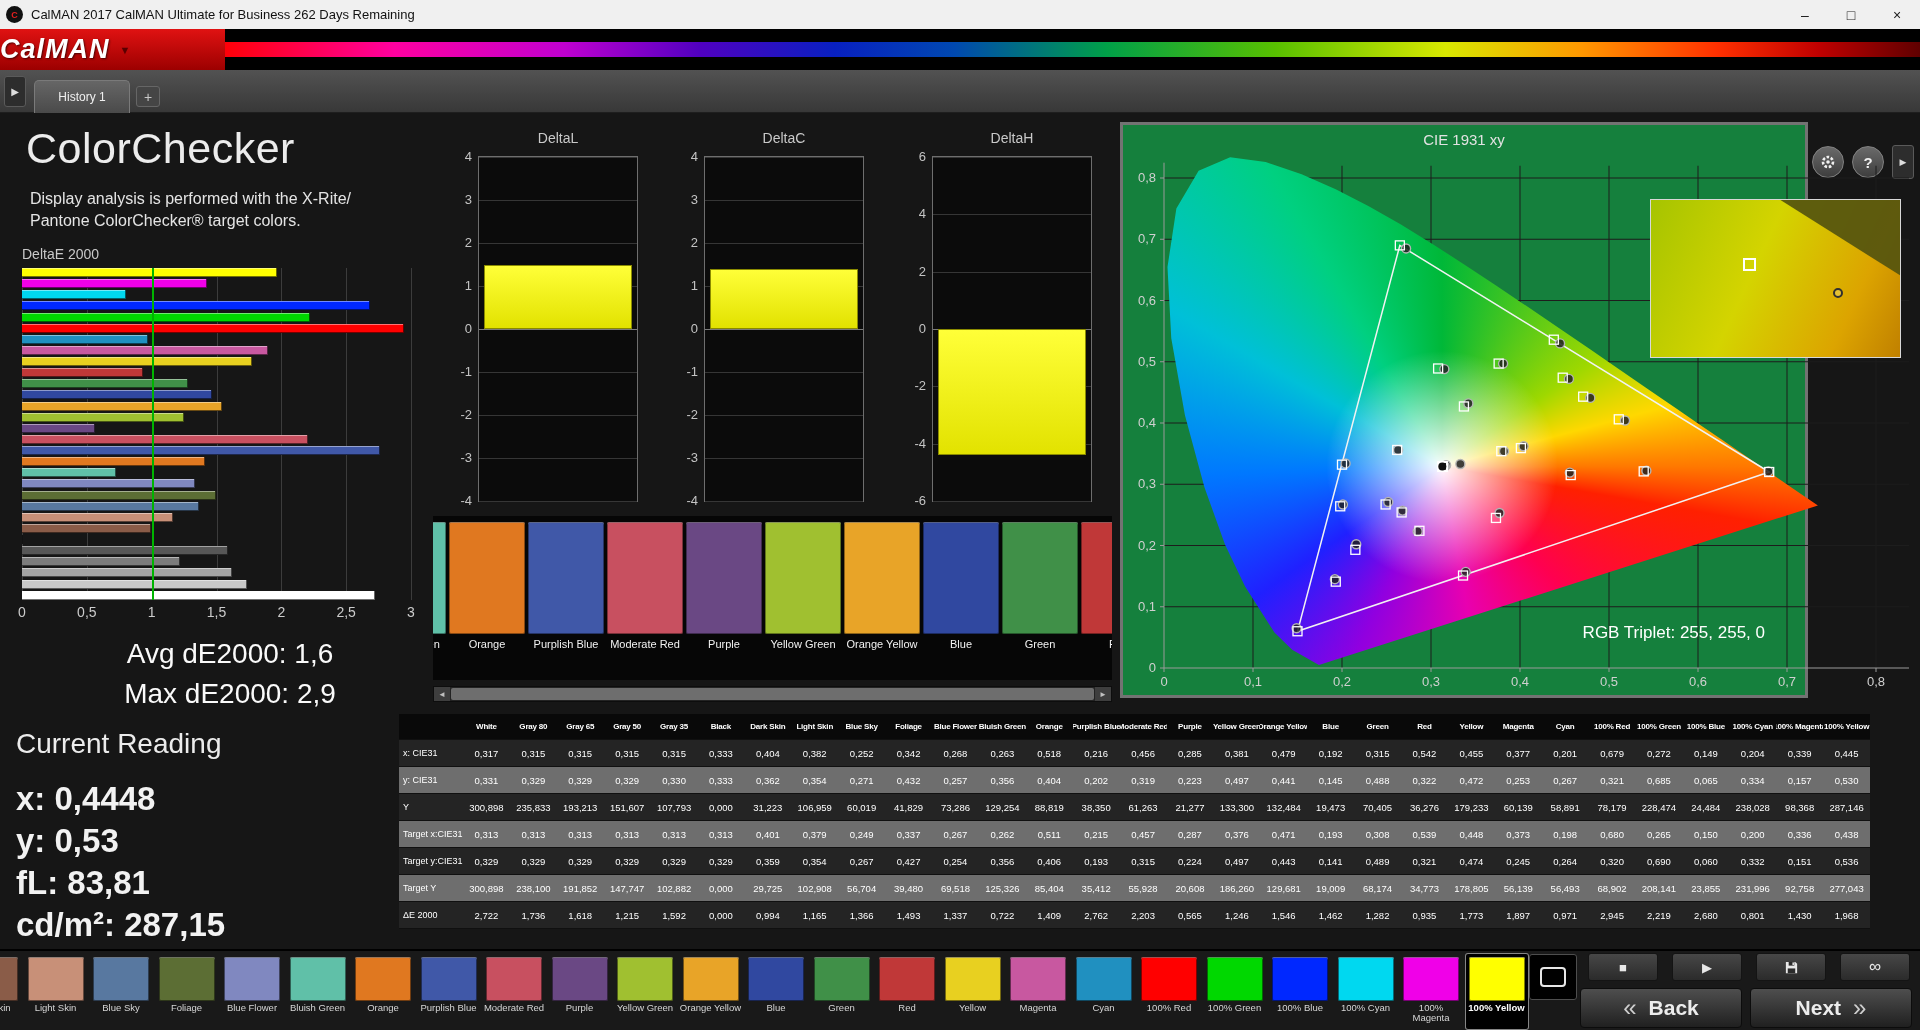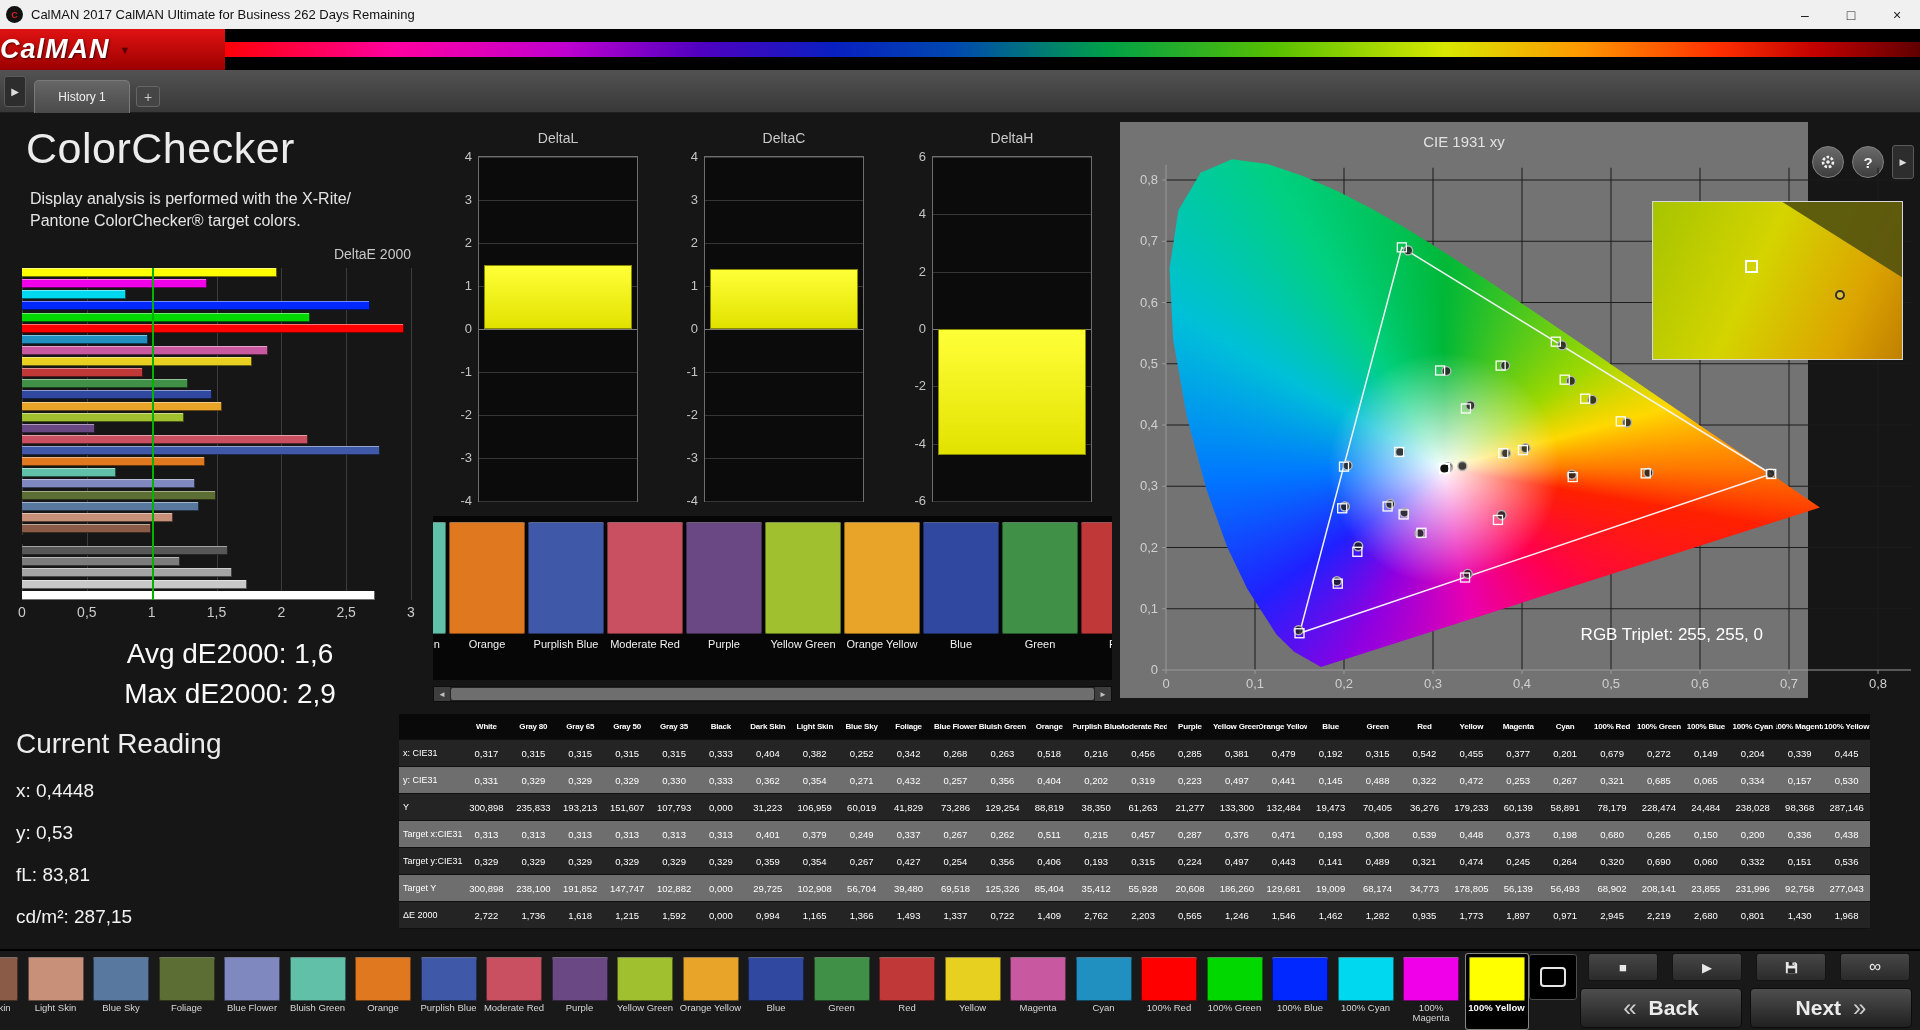--- a/index.html
+++ b/index.html
@@ -59,35 +59,35 @@
                  color:#fff; font-size:11px; font-weight:bold; display:flex; align-items:center; justify-content:center; }
   .round-btn { width:32px; height:32px; border-radius:50%; background:linear-gradient(#6a6a6a,#3e3e3e);
                border:1px solid #828282; color:#f0f0f0; font-size:15px; font-weight:bold;
                display:flex; align-items:center; justify-content:center; }
   #collapse-btn { width:22px; height:34px; background:#2d2d2d; border:1px solid #5a5a5a; border-radius:3px;
                   color:#ddd; font-size:9px; display:flex; align-items:center; justify-content:center; }
 
   
   #cc-title { position:absolute; left:26px; top:124px; font-size:43px; color:#ececec; letter-spacing:.5px; }
   #cc-desc { position:absolute; left:30px; top:188px; width:430px; font-size:16px; color:#e4e4e4; line-height:1.4; }
-  #de-title { position:absolute; left:22px; top:246px; width:389px; text-align:right; font-size:14px; color:#c9c9c9; }
+  #de-title { position:absolute; left:22px; top:246px; width:389px; text-align:left; font-size:14px; color:#c9c9c9; }
   #dechart { position:absolute; left:22px; top:268px; width:389px; height:332px; }
   .de-grid { position:absolute; top:0; bottom:0; width:1px; background:#3c3c3c; }
   .de-bars { position:absolute; left:0; top:0; right:0; bottom:0; display:flex; flex-direction:column;
              justify-content:space-between; z-index:2; }
   .de-row { height:9px; }
   .de-bar { height:100%; box-shadow:inset 0 1px rgba(255,255,255,.45), inset 0 -1px rgba(0,0,0,.55);
             border-right:1px solid rgba(0,0,0,.6); }
   .de-ref { position:absolute; top:0; bottom:0; width:2px; background:#00b400; z-index:3; }
   #de-xlabels { position:absolute; left:22px; top:604px; width:389px; height:18px; }
   .de-xlabel { position:absolute; transform:translateX(-50%); font-size:14px; color:#cccccc; }
   #avg-de { position:absolute; left:0; top:638px; width:460px; text-align:center; font-size:28px; color:#fafafa; }
   #max-de { position:absolute; left:0; top:678px; width:460px; text-align:center; font-size:28px; color:#fafafa; }
   #cr-title { position:absolute; left:16px; top:728px; font-size:28px; color:#ececec; }
-  .cr-line { position:absolute; left:16px; font-size:19px; color:#f2f2f2; }
+  .cr-line { position:absolute; left:16px; font-size:33px; color:#f2f2f2;font-weight:bold; }
   #cr-x { top:780px; } #cr-y { top:822px; } #cr-fl { top:864px; } #cr-cd { top:906px; }
 
   
   .dtitle { position:absolute; top:130px; text-align:center; font-size:14px; color:#c9c9c9; }
   #chart-dl-title { left:478px; width:160px; } #chart-dc-title { left:704px; width:160px; }
   #chart-dh-title { left:932px; width:160px; }
   .dbox { position:absolute; top:156px; width:160px; height:346px; border:1px solid #6e6e6e; background:#0b0b0b; }
   #chart-dl-box { left:478px; } #chart-dc-box { left:704px; } #chart-dh-box { left:932px; }
   .dticks { position:absolute; top:156px; width:34px; height:346px; }
   #chart-dl-ticks { left:440px; } #chart-dc-ticks { left:666px; } #chart-dh-ticks { left:894px; }
@@ -103,22 +103,22 @@
   .sswatch { height:112px; border-radius:2px; box-shadow:inset 0 1px rgba(255,255,255,.25), inset 0 0 0 1px rgba(0,0,0,.4); }
   .slabel { margin-top:4px; font-size:11px; color:#f2f2f2; text-align:center; line-height:1.2; }
   #strip-scroll { position:absolute; left:433px; top:686px; width:679px; height:16px; background:#232323;
                   border:1px solid #0d0d0d; }
   .scroll-arrow { position:absolute; top:0; width:16px; height:14px; background:#3e3e3e; color:#c0c0c0;
                   font-size:8px; display:flex; align-items:center; justify-content:center; }
   #scroll-left { left:0; } #scroll-right { right:0; }
   #scroll-thumb { position:absolute; left:17px; right:17px; top:1px; height:12px; background:#6e6e6e; border-radius:2px; }
 
   
-  #cie-panel { position:absolute; left:1120px; top:122px; width:688px; height:576px; background:#737373;
-               border:5px solid #737373; }
+  #cie-panel { position:absolute; left:1120px; top:122px; width:688px; height:576px; background:#15803d;
+               border:3px solid #737373; }
   #cie-title { position:absolute; top:6px; left:0; right:0; text-align:center; font-size:15px; color:#e2e2e2; }
   #cie-base, #cie-overlay { position:absolute; left:0; top:0; }
   #cie-gamut { position:absolute; left:0; top:0; width:786px; height:576px; }
   #cie-overlay { z-index:3; }
   #cie-inset { position:absolute; left:527px; top:74px; width:251px; height:159px; border:1px solid #d8d8d8;
                z-index:4; overflow:hidden;
                background:linear-gradient(115deg,#a6c400 0%,#d4d400 42%,#dca400 78%,#c08000 100%); }
   #cie-inset::after { content:""; position:absolute; left:0; top:0; right:0; bottom:0;
                background:#54540e; clip-path:polygon(52% 0,100% 0,100% 48%); opacity:.92; }
   .inset-square { position:absolute; left:92px; top:58px; width:13px; height:13px; border:2px solid #fff; z-index:2; }

